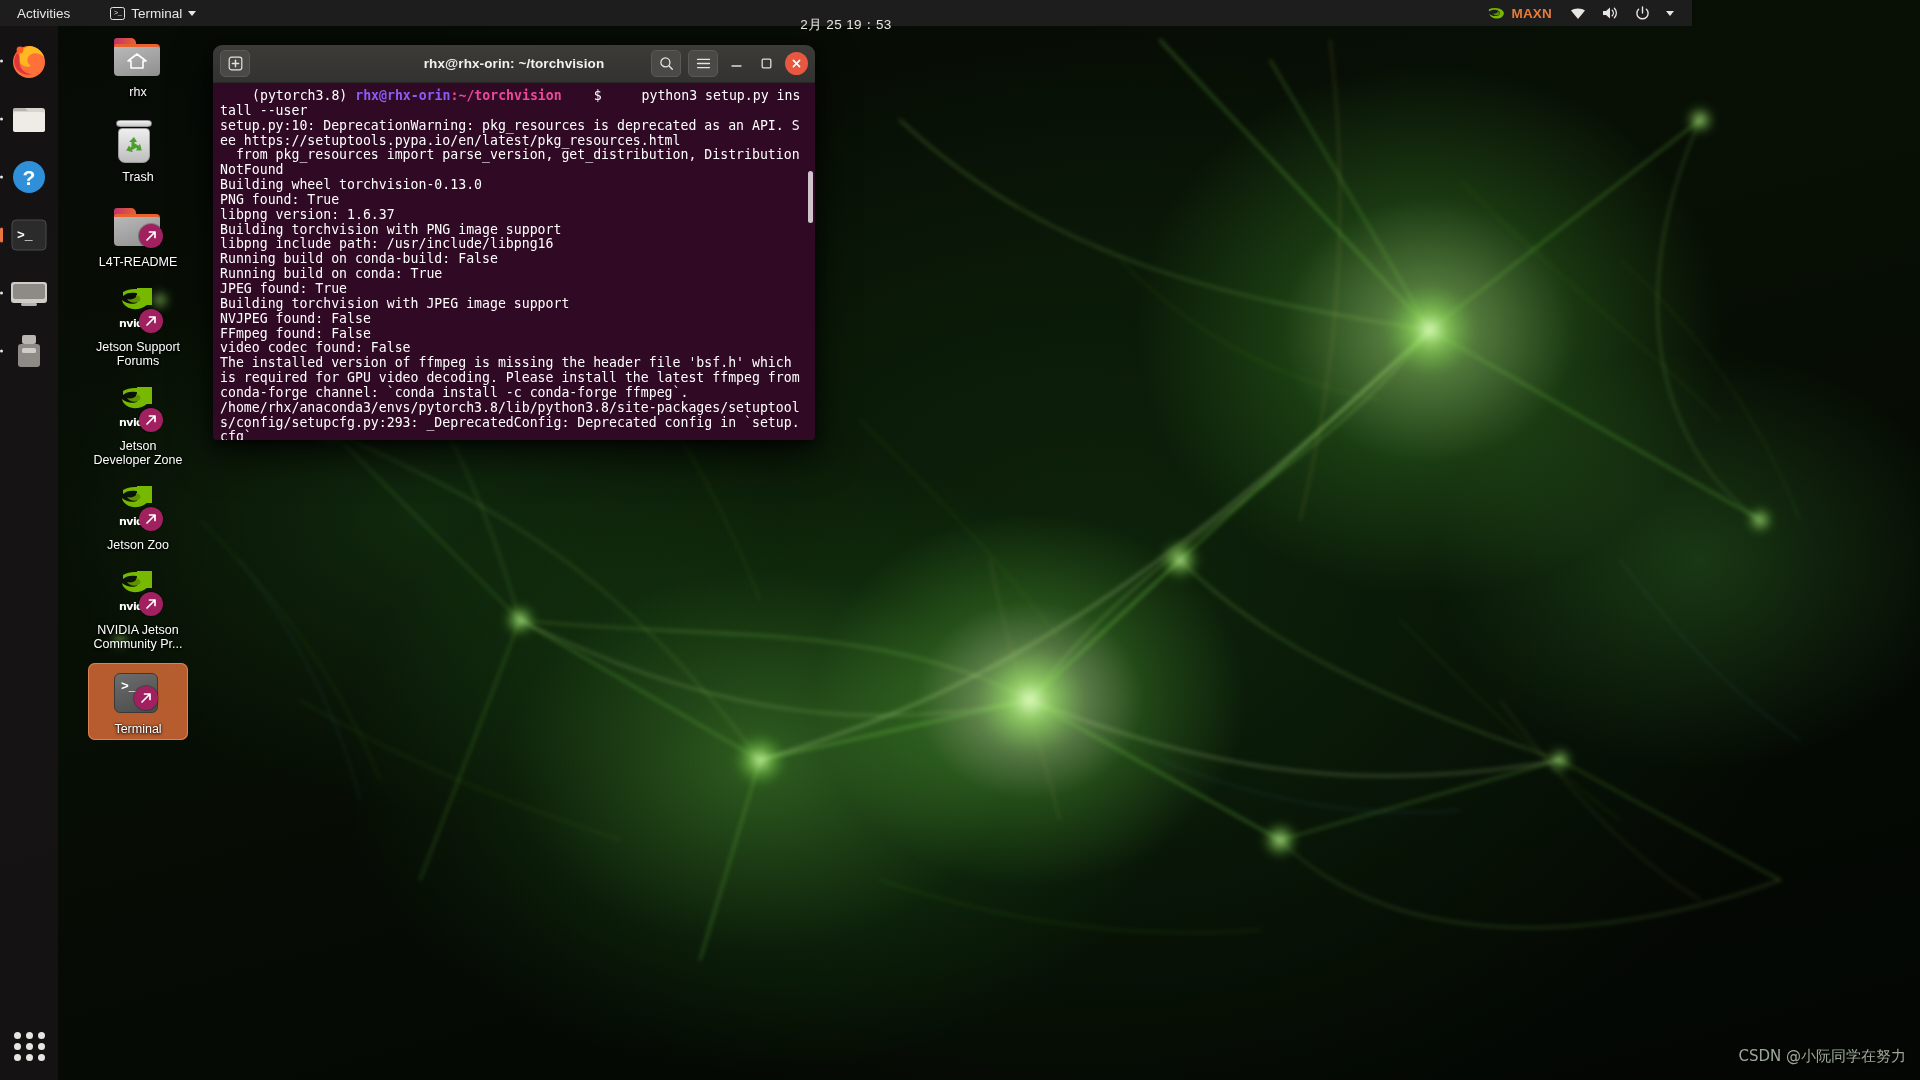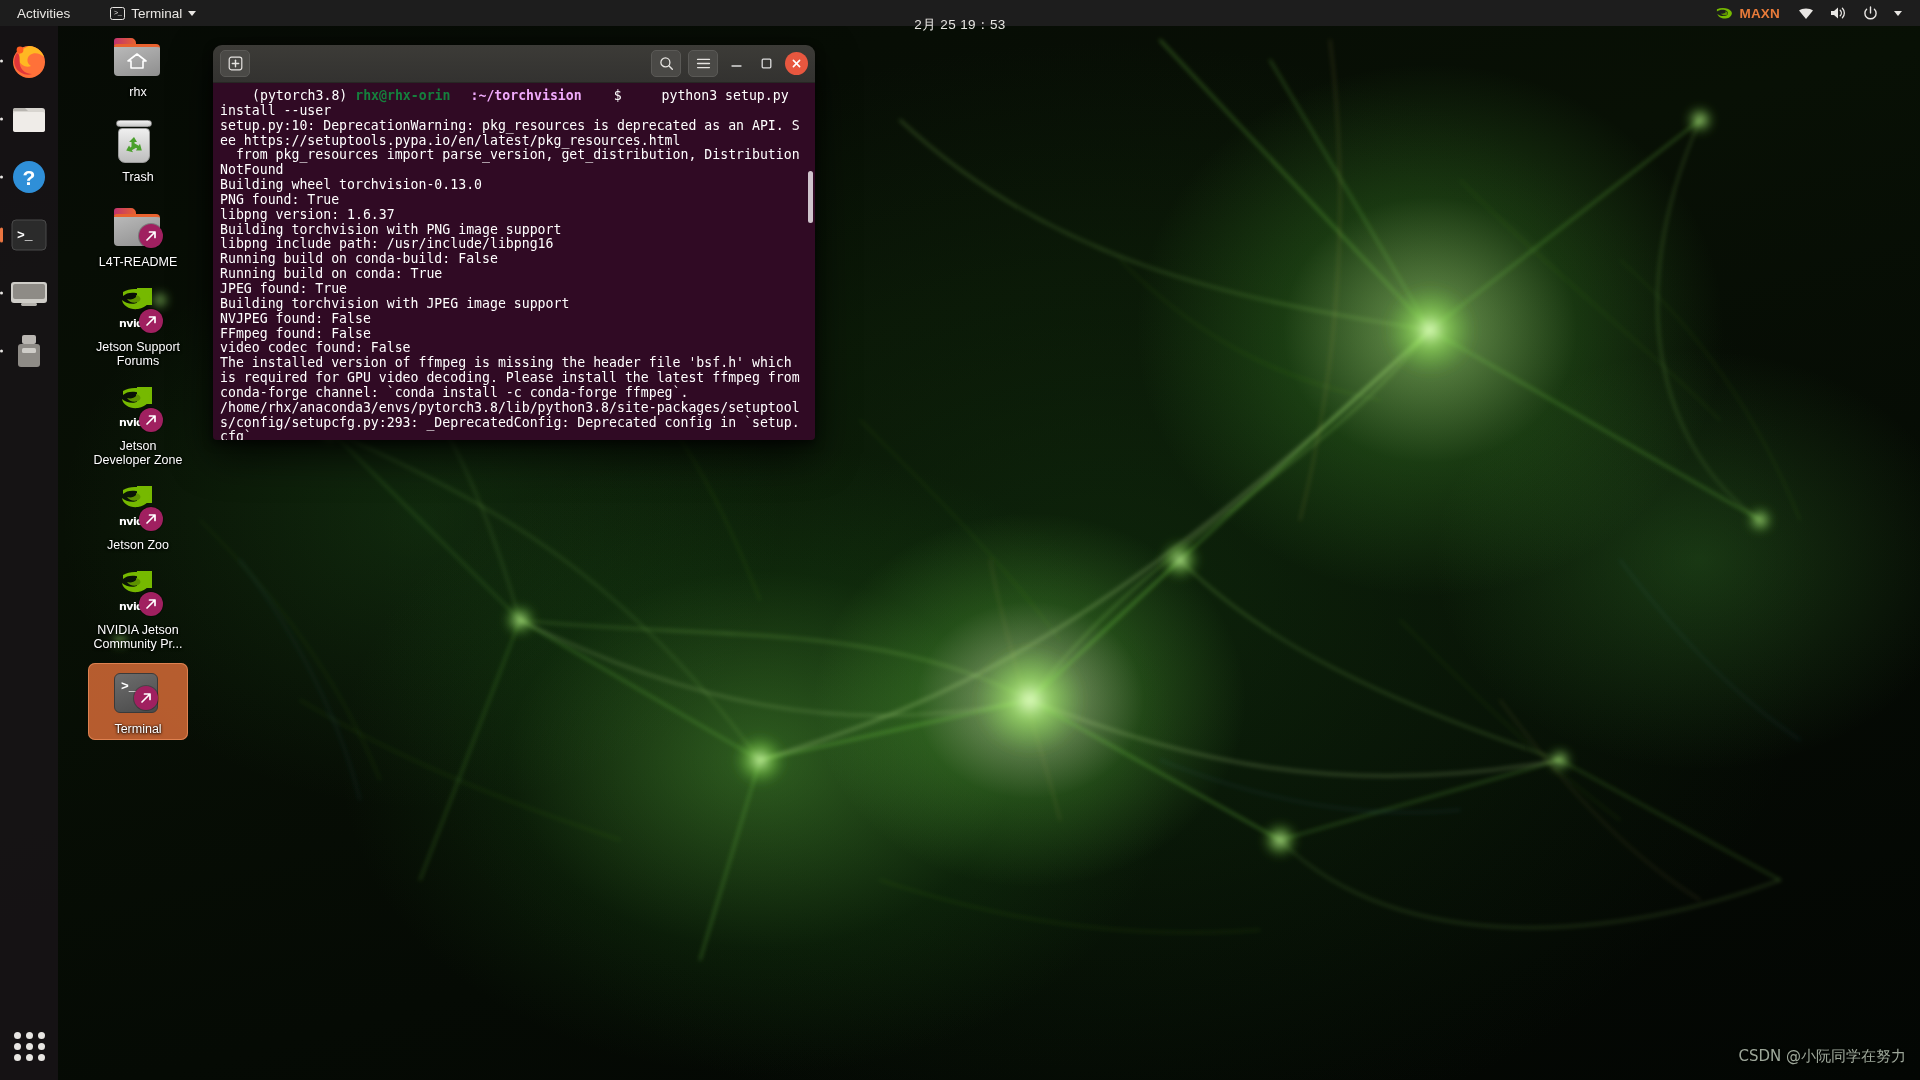--- a/index.html
+++ b/index.html
@@ -19,21 +19,21 @@
       radial-gradient(ellipse 560px 420px at 760px 760px, rgba(120,230,80,.34) 0%, rgba(40,120,30,.14) 45%, rgba(0,0,0,0) 75%),
       radial-gradient(ellipse 380px 300px at 1700px 560px, rgba(90,200,70,.22) 0%, rgba(0,0,0,0) 70%),
       radial-gradient(ellipse 500px 400px at 420px 520px, rgba(50,140,45,.20) 0%, rgba(0,0,0,0) 72%),
       radial-gradient(ellipse 900px 700px at 1100px 600px, rgba(30,90,25,.30) 0%, rgba(0,0,0,0) 80%),
       linear-gradient(165deg,#060a05 0%,#081005 35%,#050a04 70%,#030603 100%);
   }
   #wallpaper svg { position:absolute; left:0; top:0; }
 
   
   #topbar {
-    position:absolute; left:0; top:0; width:1920px; height:26px;
+    position:absolute; left:0; top:0; width:1692px; height:26px;
     background:#1d1d1d; color:#e8e6e3;
     display:flex; align-items:center; z-index:60;
     font-size:13.5px;
   }
   .tb-item { display:flex; align-items:center; gap:6px; padding:0 9px; height:26px; }
   #activities { margin-left:8px; font-size:13.5px; }
   #app-menu { margin-left:22px; }
   .term-glyph {
     width:15px; height:13px; border:1.4px solid #e8e6e3; border-radius:2.5px;
     display:inline-flex; align-items:center; justify-content:center;
@@ -146,22 +146,22 @@
   #term-body {
     height:357px; background:#300a24; position:relative; overflow:hidden;
     padding:6px 0 0 3px;
   }
   #term-text {
     font-family:"DejaVu Sans Mono","Liberation Mono",monospace;
     font-size:13.2px; line-height:14.85px; color:#ffffff;
     white-space:pre-wrap; word-break:break-all; padding-left:4px;
     padding-right:12px;
   }
-  .c-green { color:#15803d; font-weight:700; }
-  .c-blue  { color:#f0abfc; font-weight:700;margin-left:20px; }
+  .c-green { color:#8b5cf6; font-weight:700; }
+  .c-blue  { color:#ec4899; font-weight:700; }
   .c-white { color:#ffffff;margin-left:32px; }
   #term-scroll { position:absolute; right:2px; top:88px; width:5px; height:52px;
     background:#cfc4cc; border-radius:3px; }
 
   
   #watermark {
     position:absolute; right:14px; bottom:14px; z-index:30;
     font-size:15px; color:#b9c4b4; opacity:.85;
     text-shadow:0 1px 3px rgba(0,0,0,.85);
     font-family:"DejaVu Sans", sans-serif;
@@ -507,20 +507,21 @@
     <div id="head-left">
       <span class="hbtn">
         <svg width="15" height="15" viewBox="0 0 15 15">
           <rect x="1.2" y="1.2" width="12.6" height="12.6" rx="2.2" fill="none" stroke="#e6e4e1" stroke-width="1.2"></rect>
           <line x1="7.5" y1="4.3" x2="7.5" y2="10.7" stroke="#e6e4e1" stroke-width="1.4" stroke-linecap="round"></line>
           <line x1="4.3" y1="7.5" x2="10.7" y2="7.5" stroke="#e6e4e1" stroke-width="1.4" stroke-linecap="round"></line>
         </svg>
       </span>
     </div>
 
+    <div id="term-title">rhx@rhx-orin: ~/torchvision</div>
 
     <div id="head-right">
       <span class="hbtn">
         <svg width="15" height="15" viewBox="0 0 15 15">
           <circle cx="6.4" cy="6.4" r="4.5" fill="none" stroke="#e6e4e1" stroke-width="1.3"></circle>
           <line x1="9.8" y1="9.8" x2="13.3" y2="13.3" stroke="#e6e4e1" stroke-width="1.4" stroke-linecap="round"></line>
         </svg>
       </span>
       <span class="hbtn">
         <svg width="15" height="13" viewBox="0 0 15 13">

